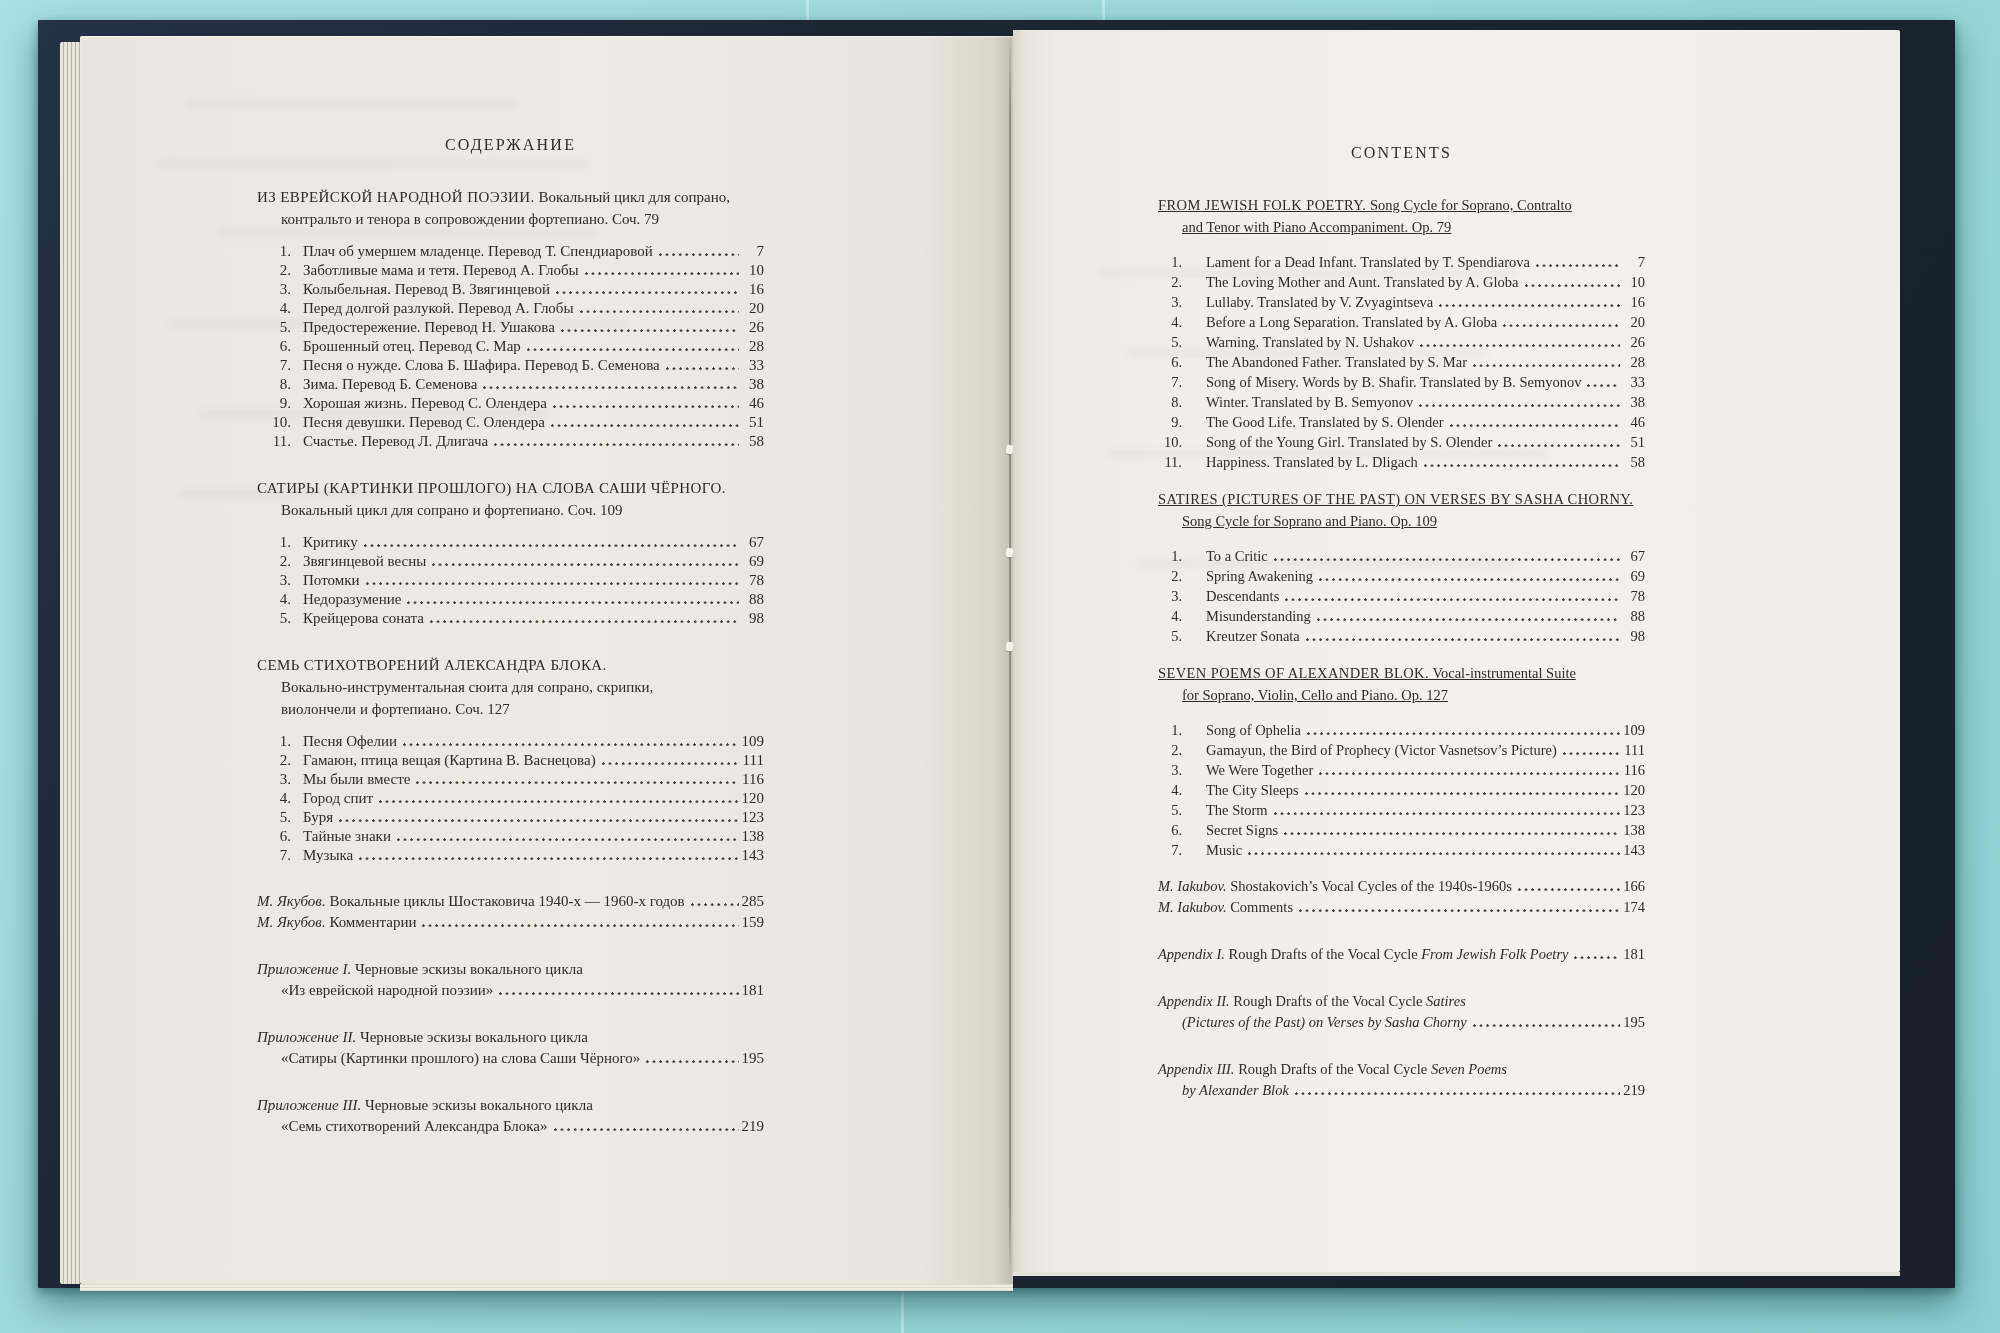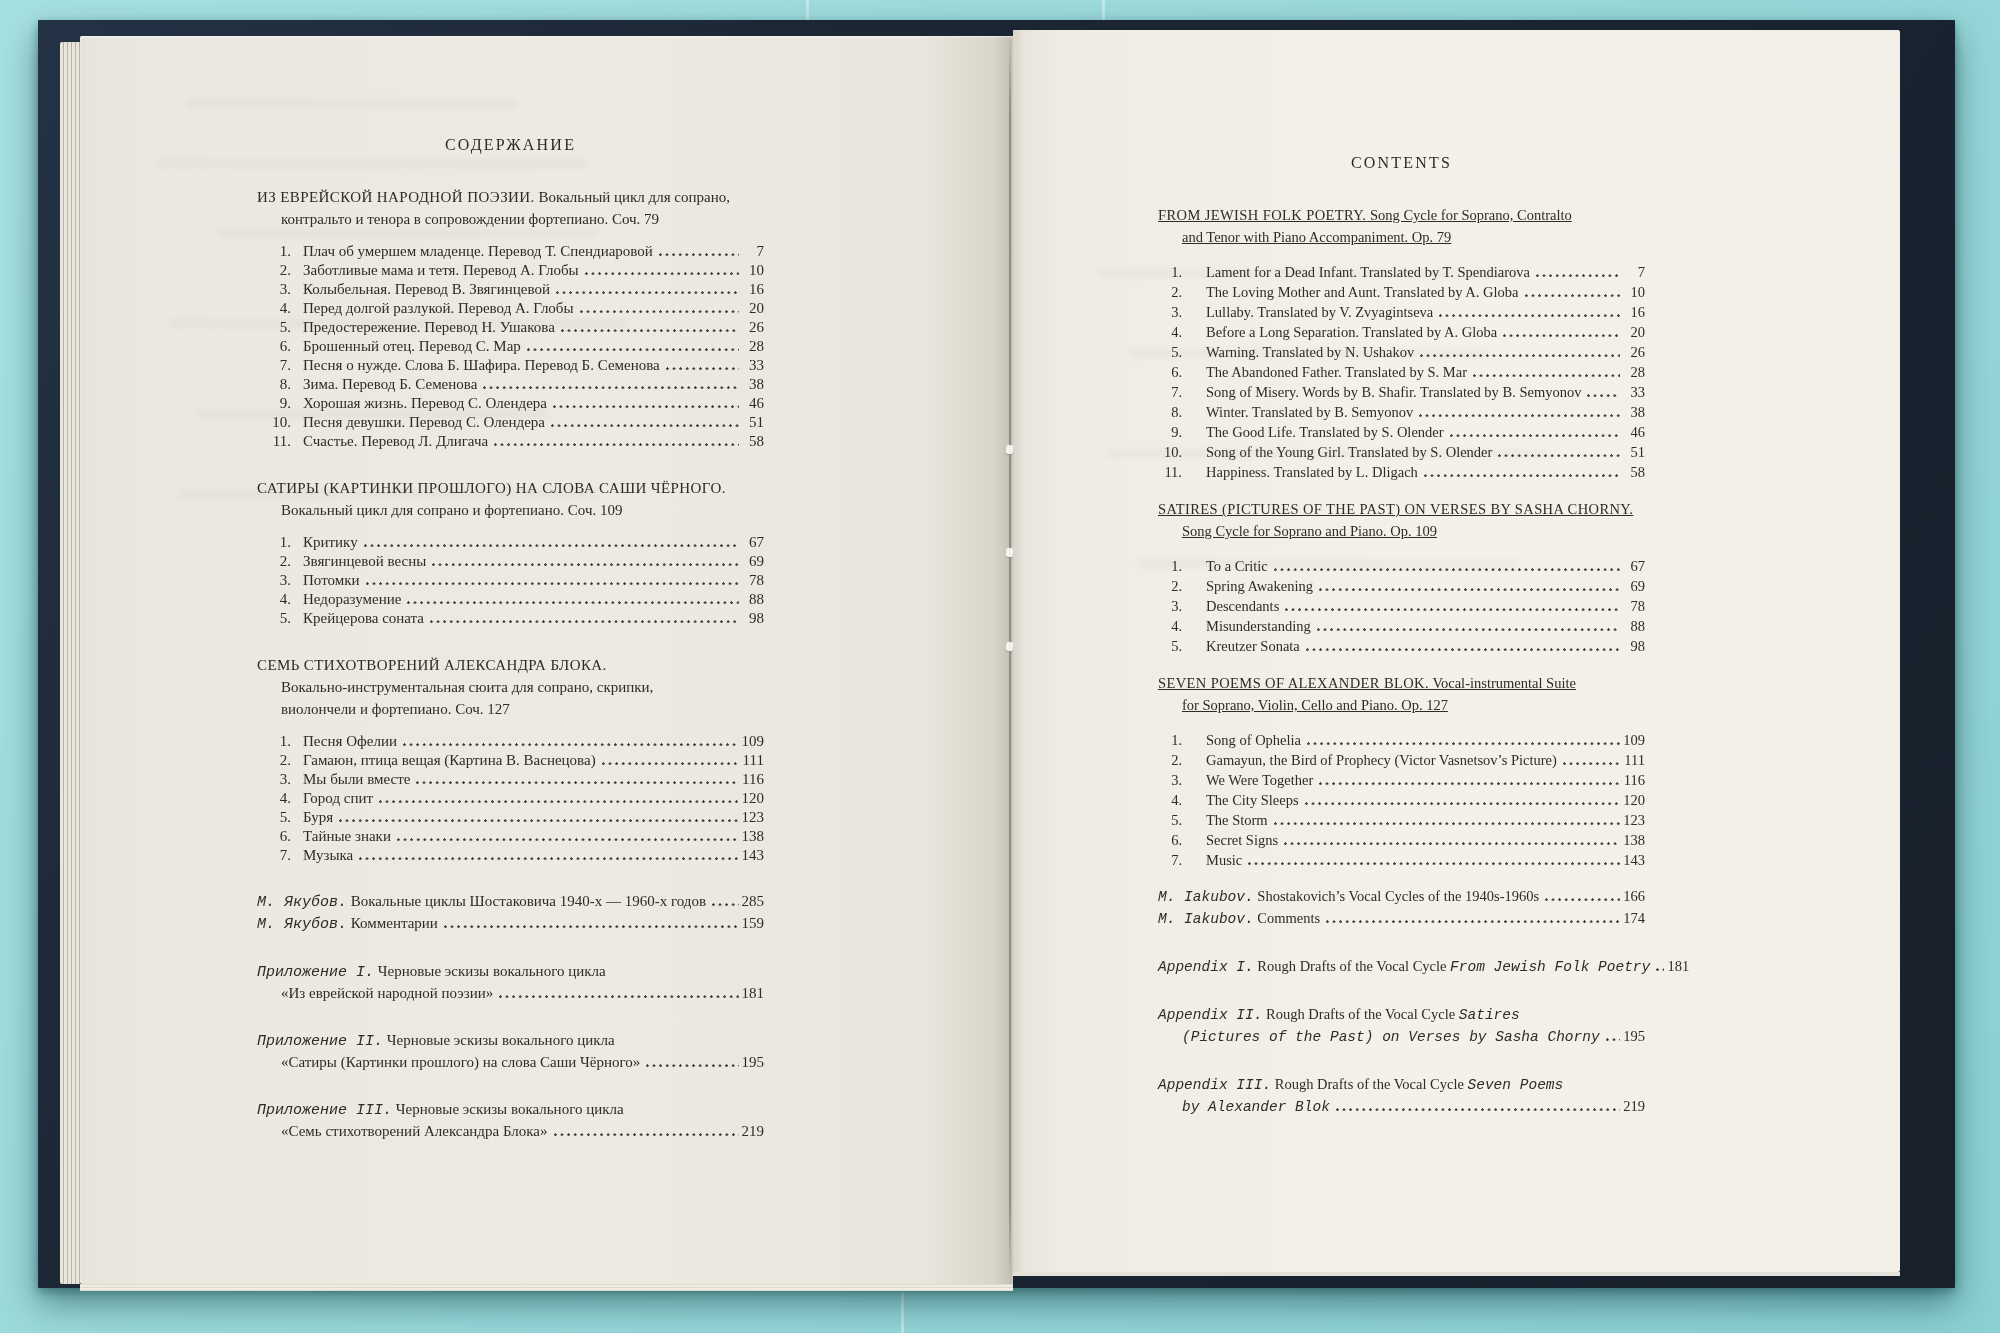--- a/index.html
+++ b/index.html
@@ -46,33 +46,33 @@
   .stitch{
     position:absolute;left:971px;top:16px;width:2px;height:1242px;
     background:linear-gradient(to bottom,rgba(100,98,90,0) 0%,rgba(100,98,90,.55) 6%,rgba(100,98,90,.55) 94%,rgba(100,98,90,0) 100%);
   }
   .thread{position:absolute;left:968px;width:7px;height:9px;background:rgba(250,250,246,.9);border-radius:2px;transform:rotate(8deg);box-shadow:0 1px 1px rgba(90,90,80,.4);}
   
   .ghost{position:absolute;height:7px;border-radius:3px;background:#8d877a;opacity:.08;filter:blur(3px);}
   
   .content{position:absolute;line-height:19px;}
   .lp-content{left:219px;top:114px;width:507px;font-size:15px;}
-  .rp-content{left:1120px;top:132px;width:487px;font-size:14.5px;}
+  .rp-content{left:1120px;top:122px;width:487px;font-size:14.5px;}
   .page-title{
     display:block;text-align:center;font-size:16px;letter-spacing:2.2px;
     margin-bottom:30px;line-height:22px;
   }
   .row{display:flex;align-items:baseline;}
   .row-text{white-space:nowrap;}
   .row.indent{padding-left:24px;}
   .hrow{line-height:22px;}
   .lp-content .irow{line-height:19px;}
   .rp-content .irow{line-height:20px;}
   .seg-caps{letter-spacing:.4px;}
-  .seg-i{font-style:italic;font-family:Liberation Mono, monospace;}
+  .seg-i{font-style:italic;}
   .it-num{flex:0 0 34px;text-align:right;margin-right:12px;}
   .rp-content .it-num{flex:0 0 24px;margin-right:24px;}
   .leader{
     flex:1 1 12px;min-width:8px;height:4px;align-self:baseline;
     margin:0 3px 0 6px;
     background-image:radial-gradient(circle at 1.4px 2.6px,#453f34 1.1px,rgba(0,0,0,0) 1.45px);
     background-size:6.6px 4px;background-repeat:repeat-x;background-position:left bottom;
   }
   .pageno{text-align:right;min-width:22px;}
   .sec-heading{margin-bottom:12px;}

